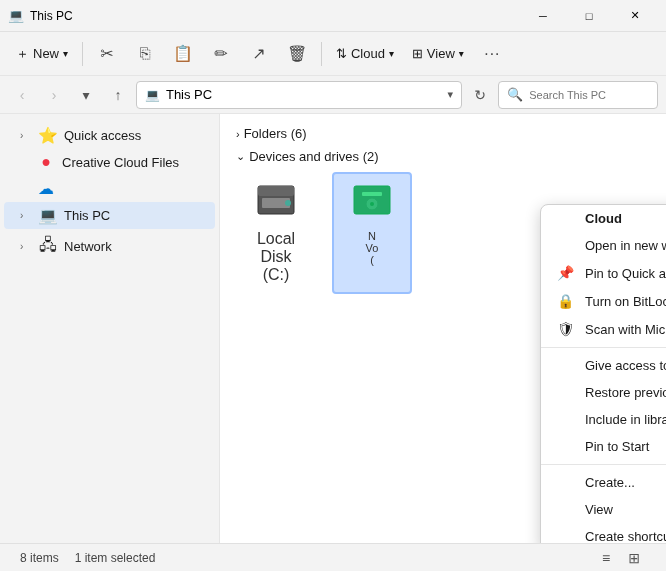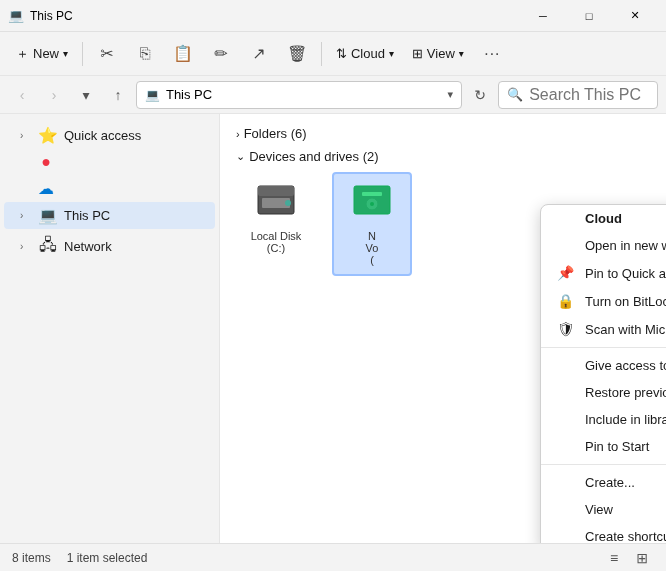--- a/index.html
+++ b/index.html
@@ -79,21 +79,21 @@
     }
     .search-box {
       display: flex; align-items: center;
       background: white;
       border: 1px solid #c8c8c8;
       border-radius: 4px; height: 28px;
       padding: 0 8px; gap: 6px;
       width: 160px;
     }
     .search-box input {
-      border: none; outline: none; font-size: 16px; color: #555; width: 100%; background: transparent;
+      border: none; outline: none; font-size: 11px; color: #555; width: 100%; background: transparent;
     }
 
     
     .main-layout {
       display: flex;
       height: calc(571px - 32px - 44px - 38px - 28px);
     }
 
     
     .sidebar {
@@ -159,21 +159,21 @@
       position: relative;
     }
     .ctx-item .ctx-icon { width: 18px; text-align: center; font-size: 14px; }
     .ctx-separator { height: 1px; background: #e5e5e5; margin: 4px 0; }
 
     
     .status-bar {
       display: flex; align-items: center;
       background: #f3f3f3;
       height: 28px;
-      padding: 0 12px;
+      padding: 0 20px;
       border-top: 1px solid #e0e0e0;
       font-size: 12px; color: #444;
       gap: 16px;
     }
     .status-right { margin-left: auto; display: flex; gap: 4px; }
     .status-view-btn {
       width: 24px; height: 24px;
       display: flex; align-items: center; justify-content: center;
       border-radius: 3px; cursor: pointer; background: transparent; border: none;
       font-size: 14px; color: #555;
@@ -253,20 +253,21 @@
 <div class="main-layout">
 
   <div class="sidebar">
     <div class="sidebar-item">
       <span class="expand-arrow">›</span>
       <span class="item-icon">⭐</span>
       <span>Quick access</span>
     </div>
     <div class="sidebar-item" style="padding-left: 32px;">
       <span class="item-icon" style="color:#e34;">●</span>
+      <span>Creative Cloud Files</span>
     </div>
     <div class="sidebar-item" style="padding-left: 32px;">
       <span class="item-icon" style="color:#0078d4;">☁</span>
     </div>
     <div class="sidebar-item active">
       <span class="expand-arrow">›</span>
       <span class="item-icon">💻</span>
       <span>This PC</span>
     </div>
     <div class="sidebar-item">
@@ -291,21 +292,21 @@
     <div class="drive-items">
       <div class="drive-item">
         <span class="drive-icon">
           <svg width="40" height="36" viewBox="0 0 40 36">
             <rect x="2" y="4" width="36" height="28" rx="2" fill="#555" stroke="#333" stroke-width="1"></rect>
             <rect x="2" y="4" width="36" height="10" rx="2" fill="#666"></rect>
             <rect x="6" y="16" width="28" height="10" rx="1" fill="#888"></rect>
             <circle cx="32" cy="21" r="3" fill="#4a9"></circle>
           </svg>
         </span>
-        <span style="font-size:11px; color:#333;">Local Disk (C:)</span>
+        <span style="font-size:16px; color:#333;">Local Disk (C:)</span>
       </div>
       <div class="drive-item selected">
         <span class="drive-icon">
           <svg width="40" height="36" viewBox="0 0 40 36">
             <rect x="2" y="4" width="36" height="28" rx="2" fill="#2a6" stroke="#1a5" stroke-width="1"></rect>
             <rect x="10" y="10" width="20" height="4" rx="1" fill="#4d8"></rect>
             <circle cx="20" cy="22" r="6" fill="#3b7" stroke="#2a6"></circle>
             <circle cx="20" cy="22" r="2" fill="#1a5"></circle>
           </svg>
         </span>

